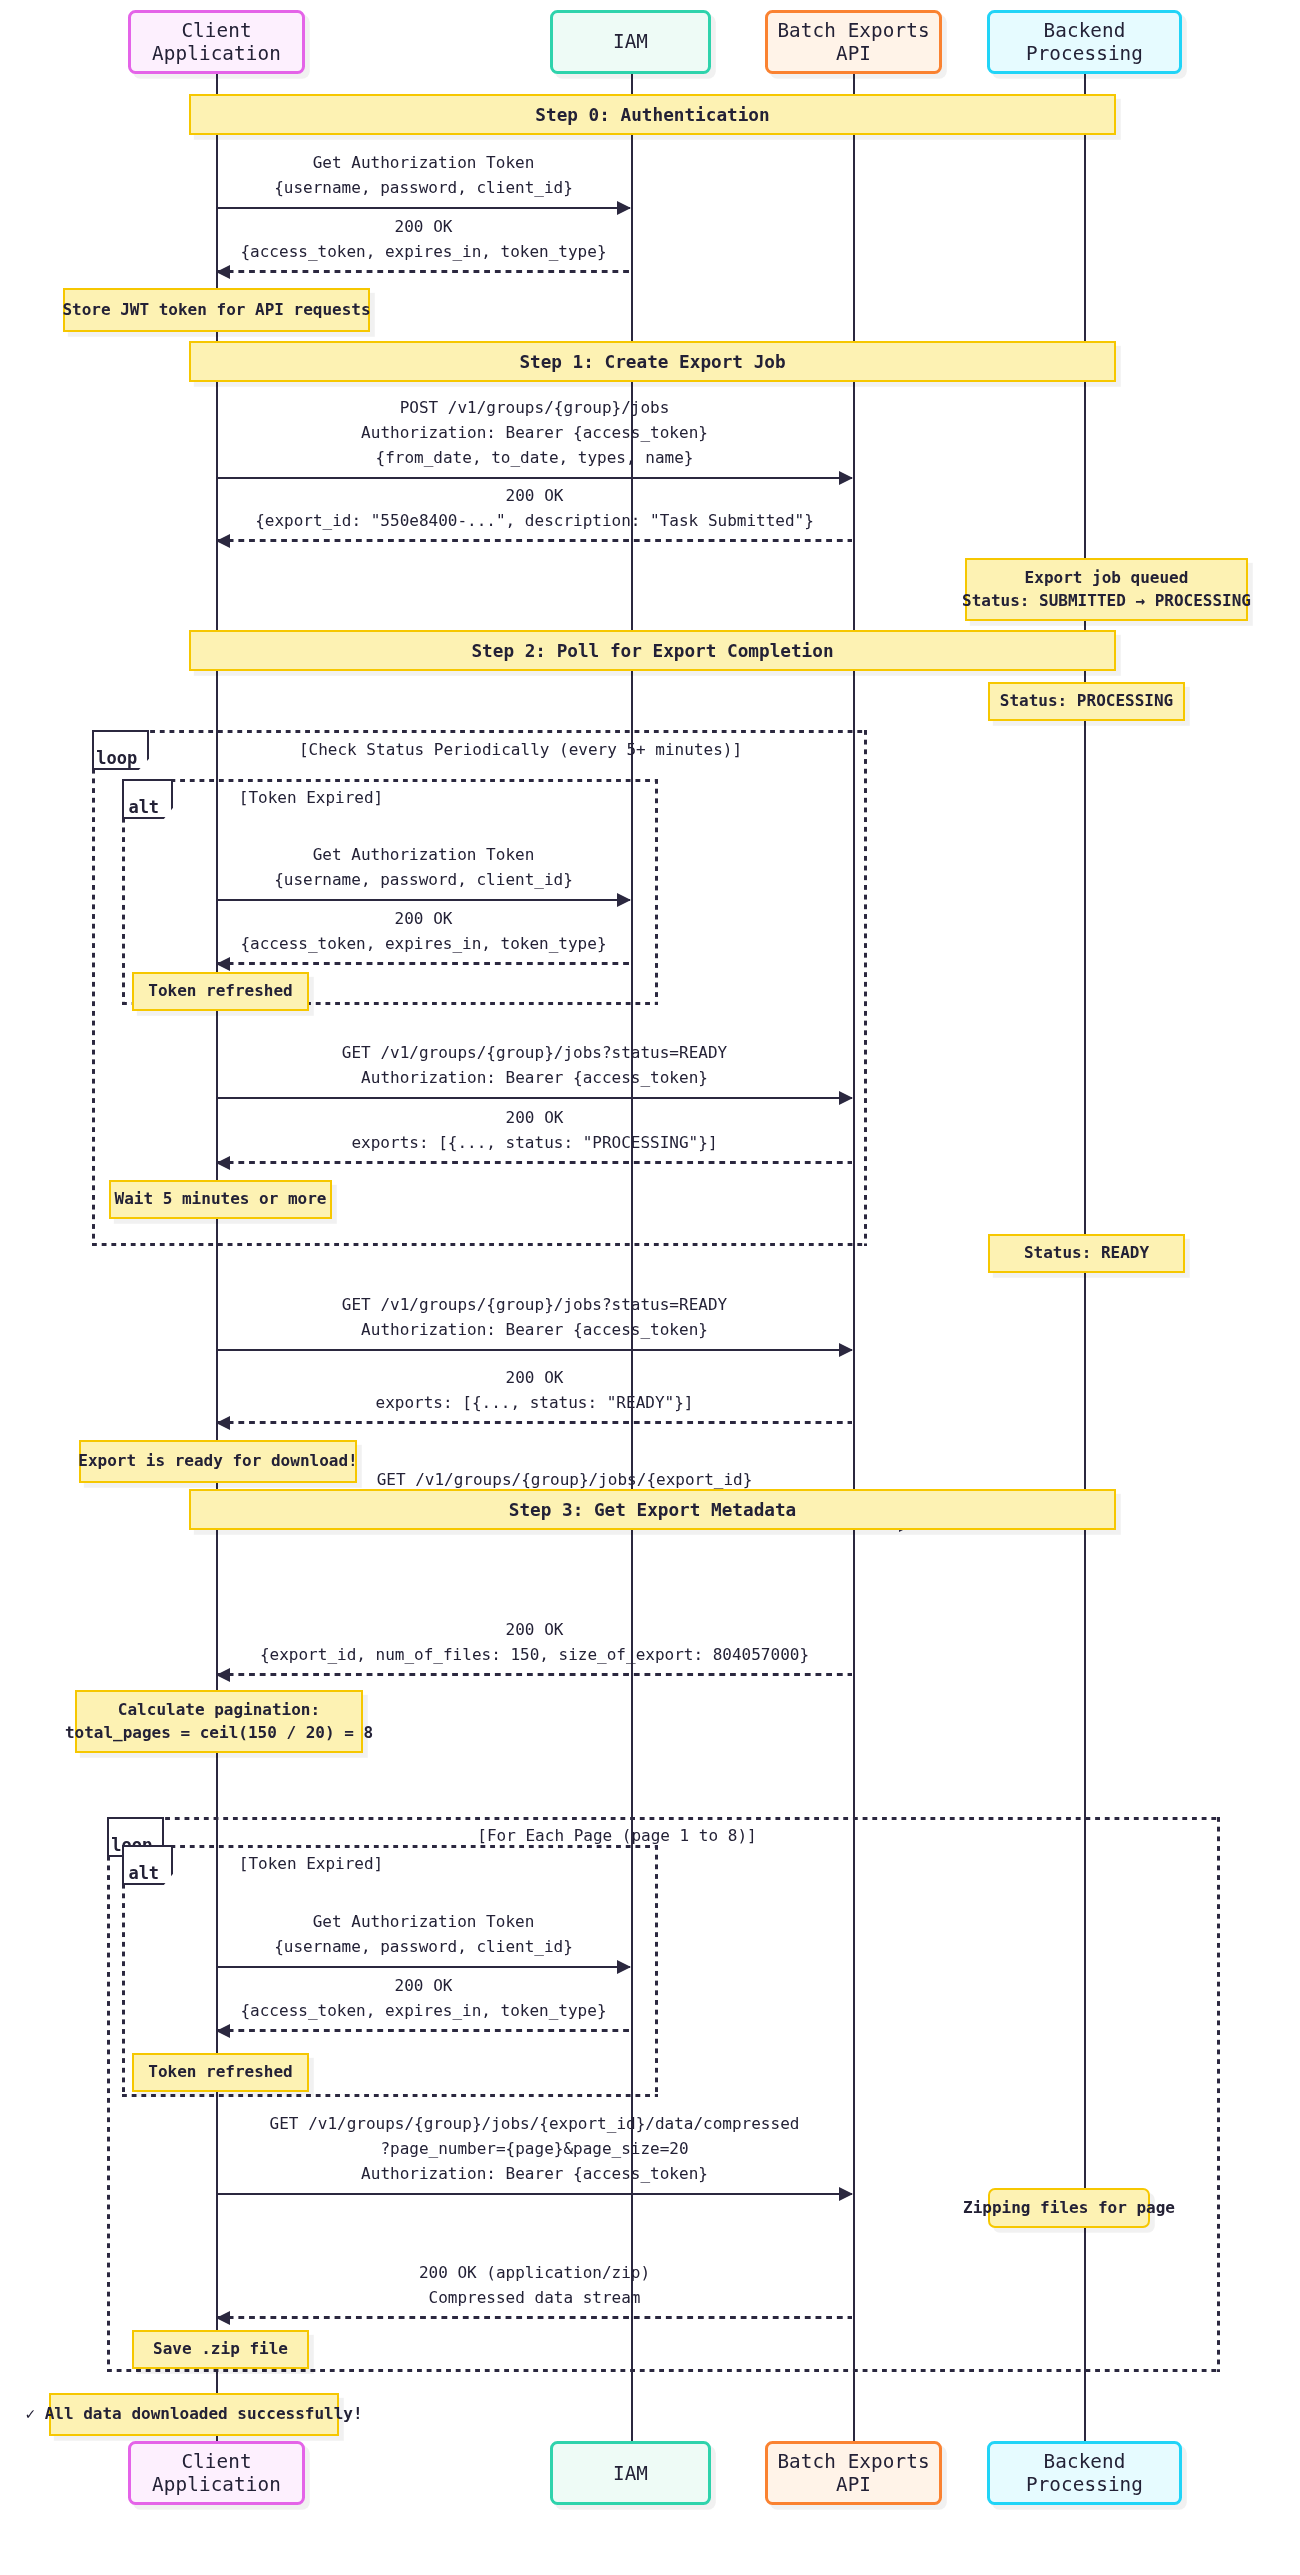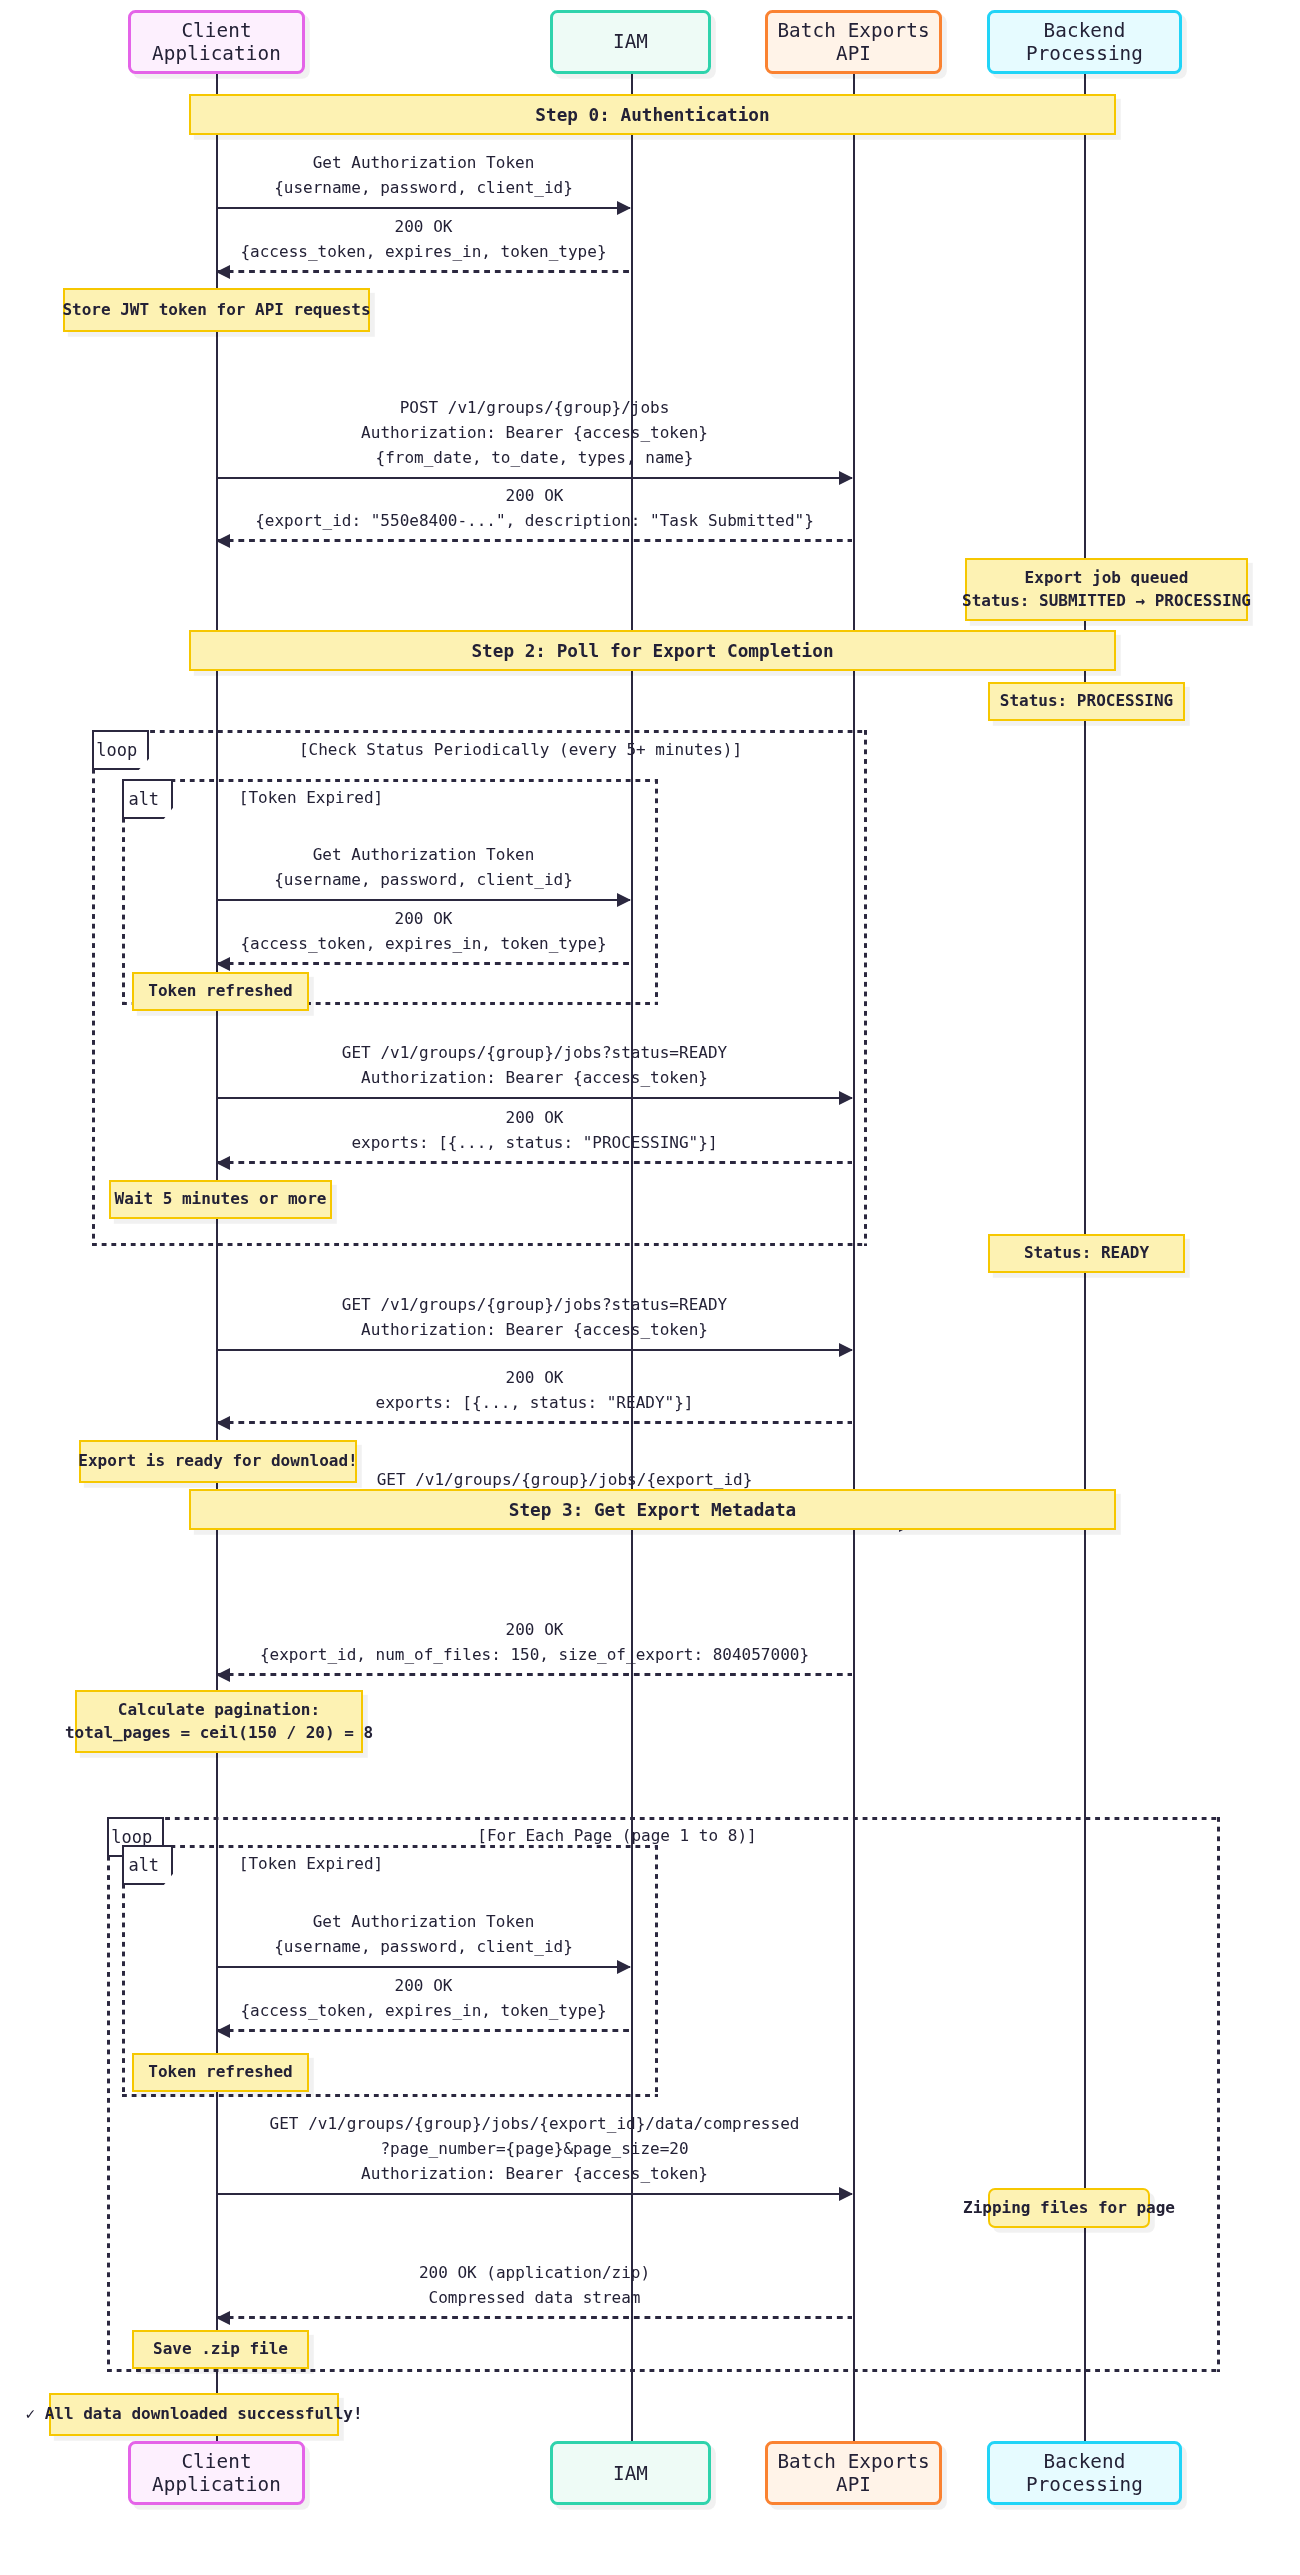--- a/index.html
+++ b/index.html
@@ -143,24 +143,24 @@
   }
   .frag .edge.left{left:0;}
   .frag .edge.right{right:0;}
 
   .fragtag{
     position:absolute;
     box-sizing:border-box;
     background:#ffffff;
     border:2.1px solid #2b283f;
     display:flex;
-    align-items:center;
+    align-items:flex-end;
     justify-content:center;
     font-size:17px;
-    font-weight:400;
+    font-weight:700;
     color:#232136;
     z-index:7;
     clip-path:polygon(0 0,100% 0,100% 72%,82% 100%,0 100%);
     box-shadow:4.8px 4.8px 0 rgba(0,0,0,.055);
     padding-right:7.5px;
   }
   .fragcond{
     position:absolute;
     font-size:16px;
     font-weight:400;
@@ -212,20 +212,23 @@
       <span>{access_token, expires_in, token_type}</span>
     </div>
     <div class="line dotted"></div>
     <div class="head left"></div>
   </div>
 
   <div class="note" style="left:63px; top:288px; width:307px; height:44px;">
     <span class="l">Store JWT token for API requests</span>
   </div>
 
+  <div class="banner" style="left:189px; top:341px; width:927px; height:41px;">
+    <span>Step 1: Create Export Job</span>
+  </div>
 
   <div class="msg" style="left:217px; top:391px; width:635px; height:88px;">
     <div class="labels">
       <span>POST /v1/groups/{group}/jobs</span>
       <span>Authorization: Bearer {access_token}</span>
       <span>{from_date, to_date, types, name}</span>
     </div>
     <div class="line"></div>
     <div class="head right"></div>
   </div>

